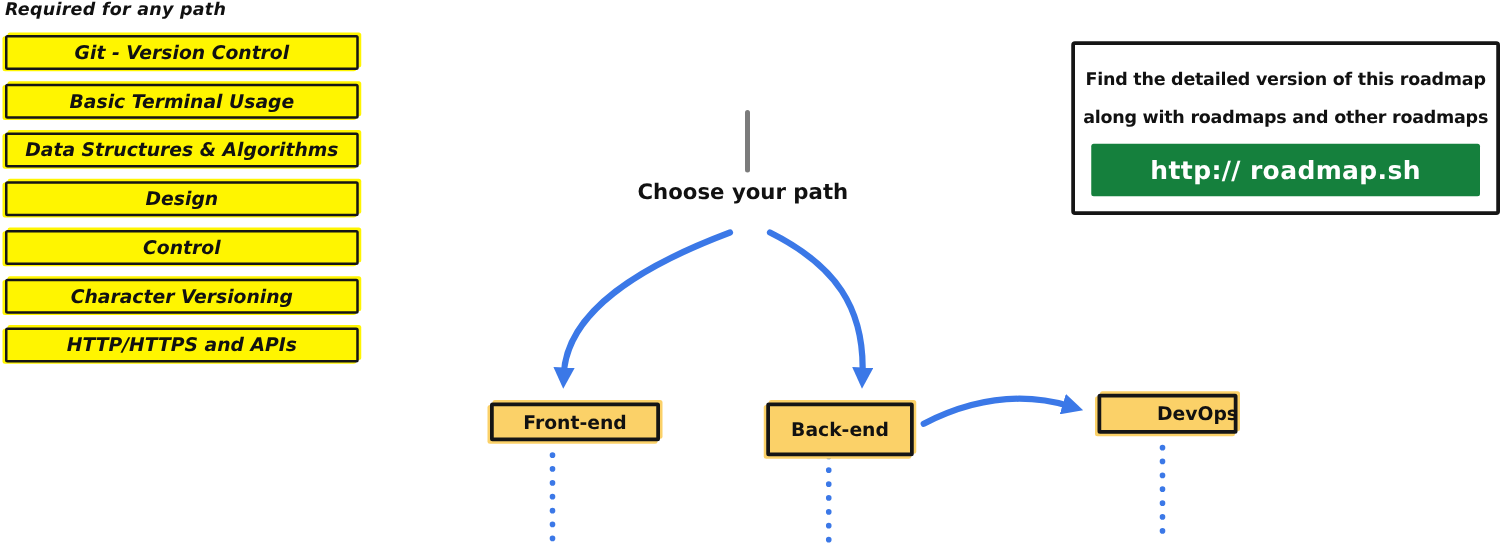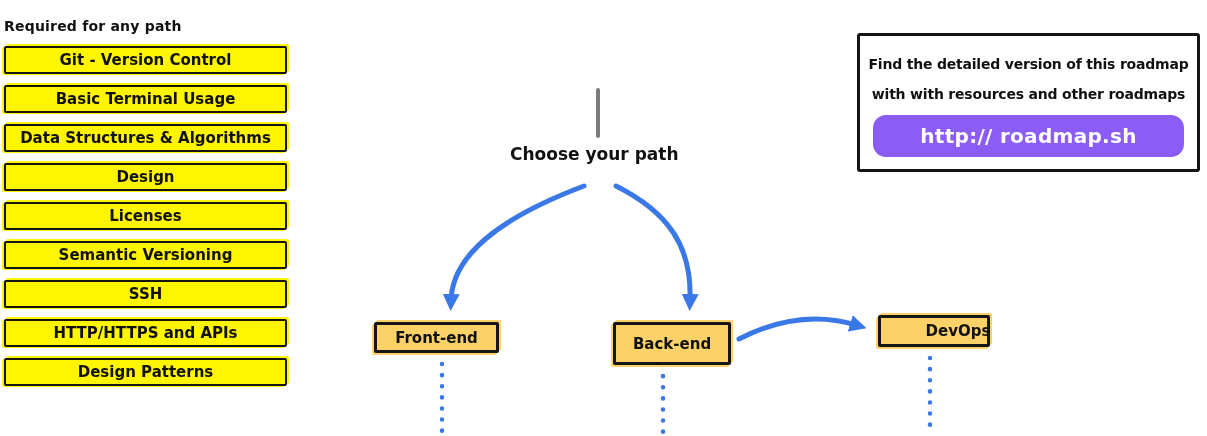--- a/index.html
+++ b/index.html
@@ -11,22 +11,23 @@
     width: 1207px;
     height: 436px;
     background: #ffffff;
     overflow: hidden;
   }
 
   
   .required-panel {
     position: absolute;
     left: 4px;
-    top: 18px;
+    top: 0;
     width: 285px;
+    font-style: italic;
   }
   .required-title {
     font-size: 14px;
     font-weight: bold;
     color: #111;
     margin-left: 0px;
     margin-bottom: 12px;
     letter-spacing: 0.2px;
   }
   .topic-list {
@@ -97,21 +98,21 @@
     border-radius: 2px;
     box-shadow: 2px -2px 0 0 #FBD168, -2px 2px 0 0 #FBD168;
     display: flex;
     align-items: center;
     justify-content: center;
     font-size: 15px;
     font-weight: bold;
     color: #111;
     cursor: pointer;
   }
-  .node-frontend { left: 374px; top: 322px; width: 125px; height: 31px; text-align: right; }
+  .node-frontend { left: 392px; top: 322px; width: 136px; height: 31px; text-align: right; }
   .node-backend  { left: 613px; top: 322px; width: 118px; height: 43px; }
   .node-devops   { left: 878px; top: 315px; width: 112px; height: 32px; padding-left: 48px; }
 
   
   .info-box {
     position: absolute;
     left: 857px;
     top: 33px;
     width: 343px;
     height: 139px;
@@ -127,22 +128,22 @@
     color: #111;
     line-height: 30px;
     letter-spacing: -0.2px;
   }
   .info-button {
     position: absolute;
     left: 13px;
     right: 13px;
     bottom: 12px;
     height: 42px;
-    background: #8b5cf6;
-    border-radius: 13px;
+    background: #15803d;
+    border-radius: 2px;
     display: flex;
     align-items: center;
     justify-content: center;
     font-size: 20px;
     font-weight: bold;
     color: #ffffff;
     letter-spacing: 0.3px;
     cursor: pointer;
   }
 </style>
@@ -151,25 +152,23 @@
 
 <div class="canvas">
 
   <aside class="required-panel">
     <div class="required-title">Required for any path</div>
     <div class="topic-list">
       <div class="topic">Git - Version Control</div>
       <div class="topic">Basic Terminal Usage</div>
       <div class="topic">Data Structures &amp; Algorithms</div>
       <div class="topic">Design</div>
-      <div class="topic">Licenses</div>
-      <div class="topic">Semantic Versioning</div>
-      <div class="topic">SSH</div>
+      <div class="topic">Control</div>
+      <div class="topic">Character Versioning</div>
       <div class="topic">HTTP/HTTPS and APIs</div>
-      <div class="topic">Design Patterns</div>
     </div>
   </aside>
 
   <div class="stem-line"></div>
   <div class="choose-path">Choose your path</div>
 
   <svg class="connectors" viewBox="0 0 1207 436" aria-hidden="true">
     <defs>
       <marker id="ah" markerUnits="strokeWidth" markerWidth="3.4" markerHeight="3.4" refX="1.2" refY="1.7" orient="auto">
         <path d="M0,0 L3.4,1.7 L0,3.4 Z" fill="#3B78E7"></path>
@@ -187,18 +186,18 @@
     <path d="M 930 358 L 930 432" fill="none" stroke="#3B78E7" stroke-width="4.5" stroke-linecap="round" stroke-dasharray="0.1 11"></path>
   </svg>
 
   <div class="path-node node-frontend">Front-end</div>
   <div class="path-node node-backend">Back-end</div>
   <div class="path-node node-devops">DevOps</div>
 
   <div class="info-box">
     <div class="info-text">
       <div>Find the detailed version of this roadmap</div>
-      <div>with with resources and other roadmaps</div>
+      <div>along with roadmaps and other roadmaps</div>
     </div>
     <div class="info-button">http:// roadmap.sh</div>
   </div>
 
 </div>
 
 </body></html>

